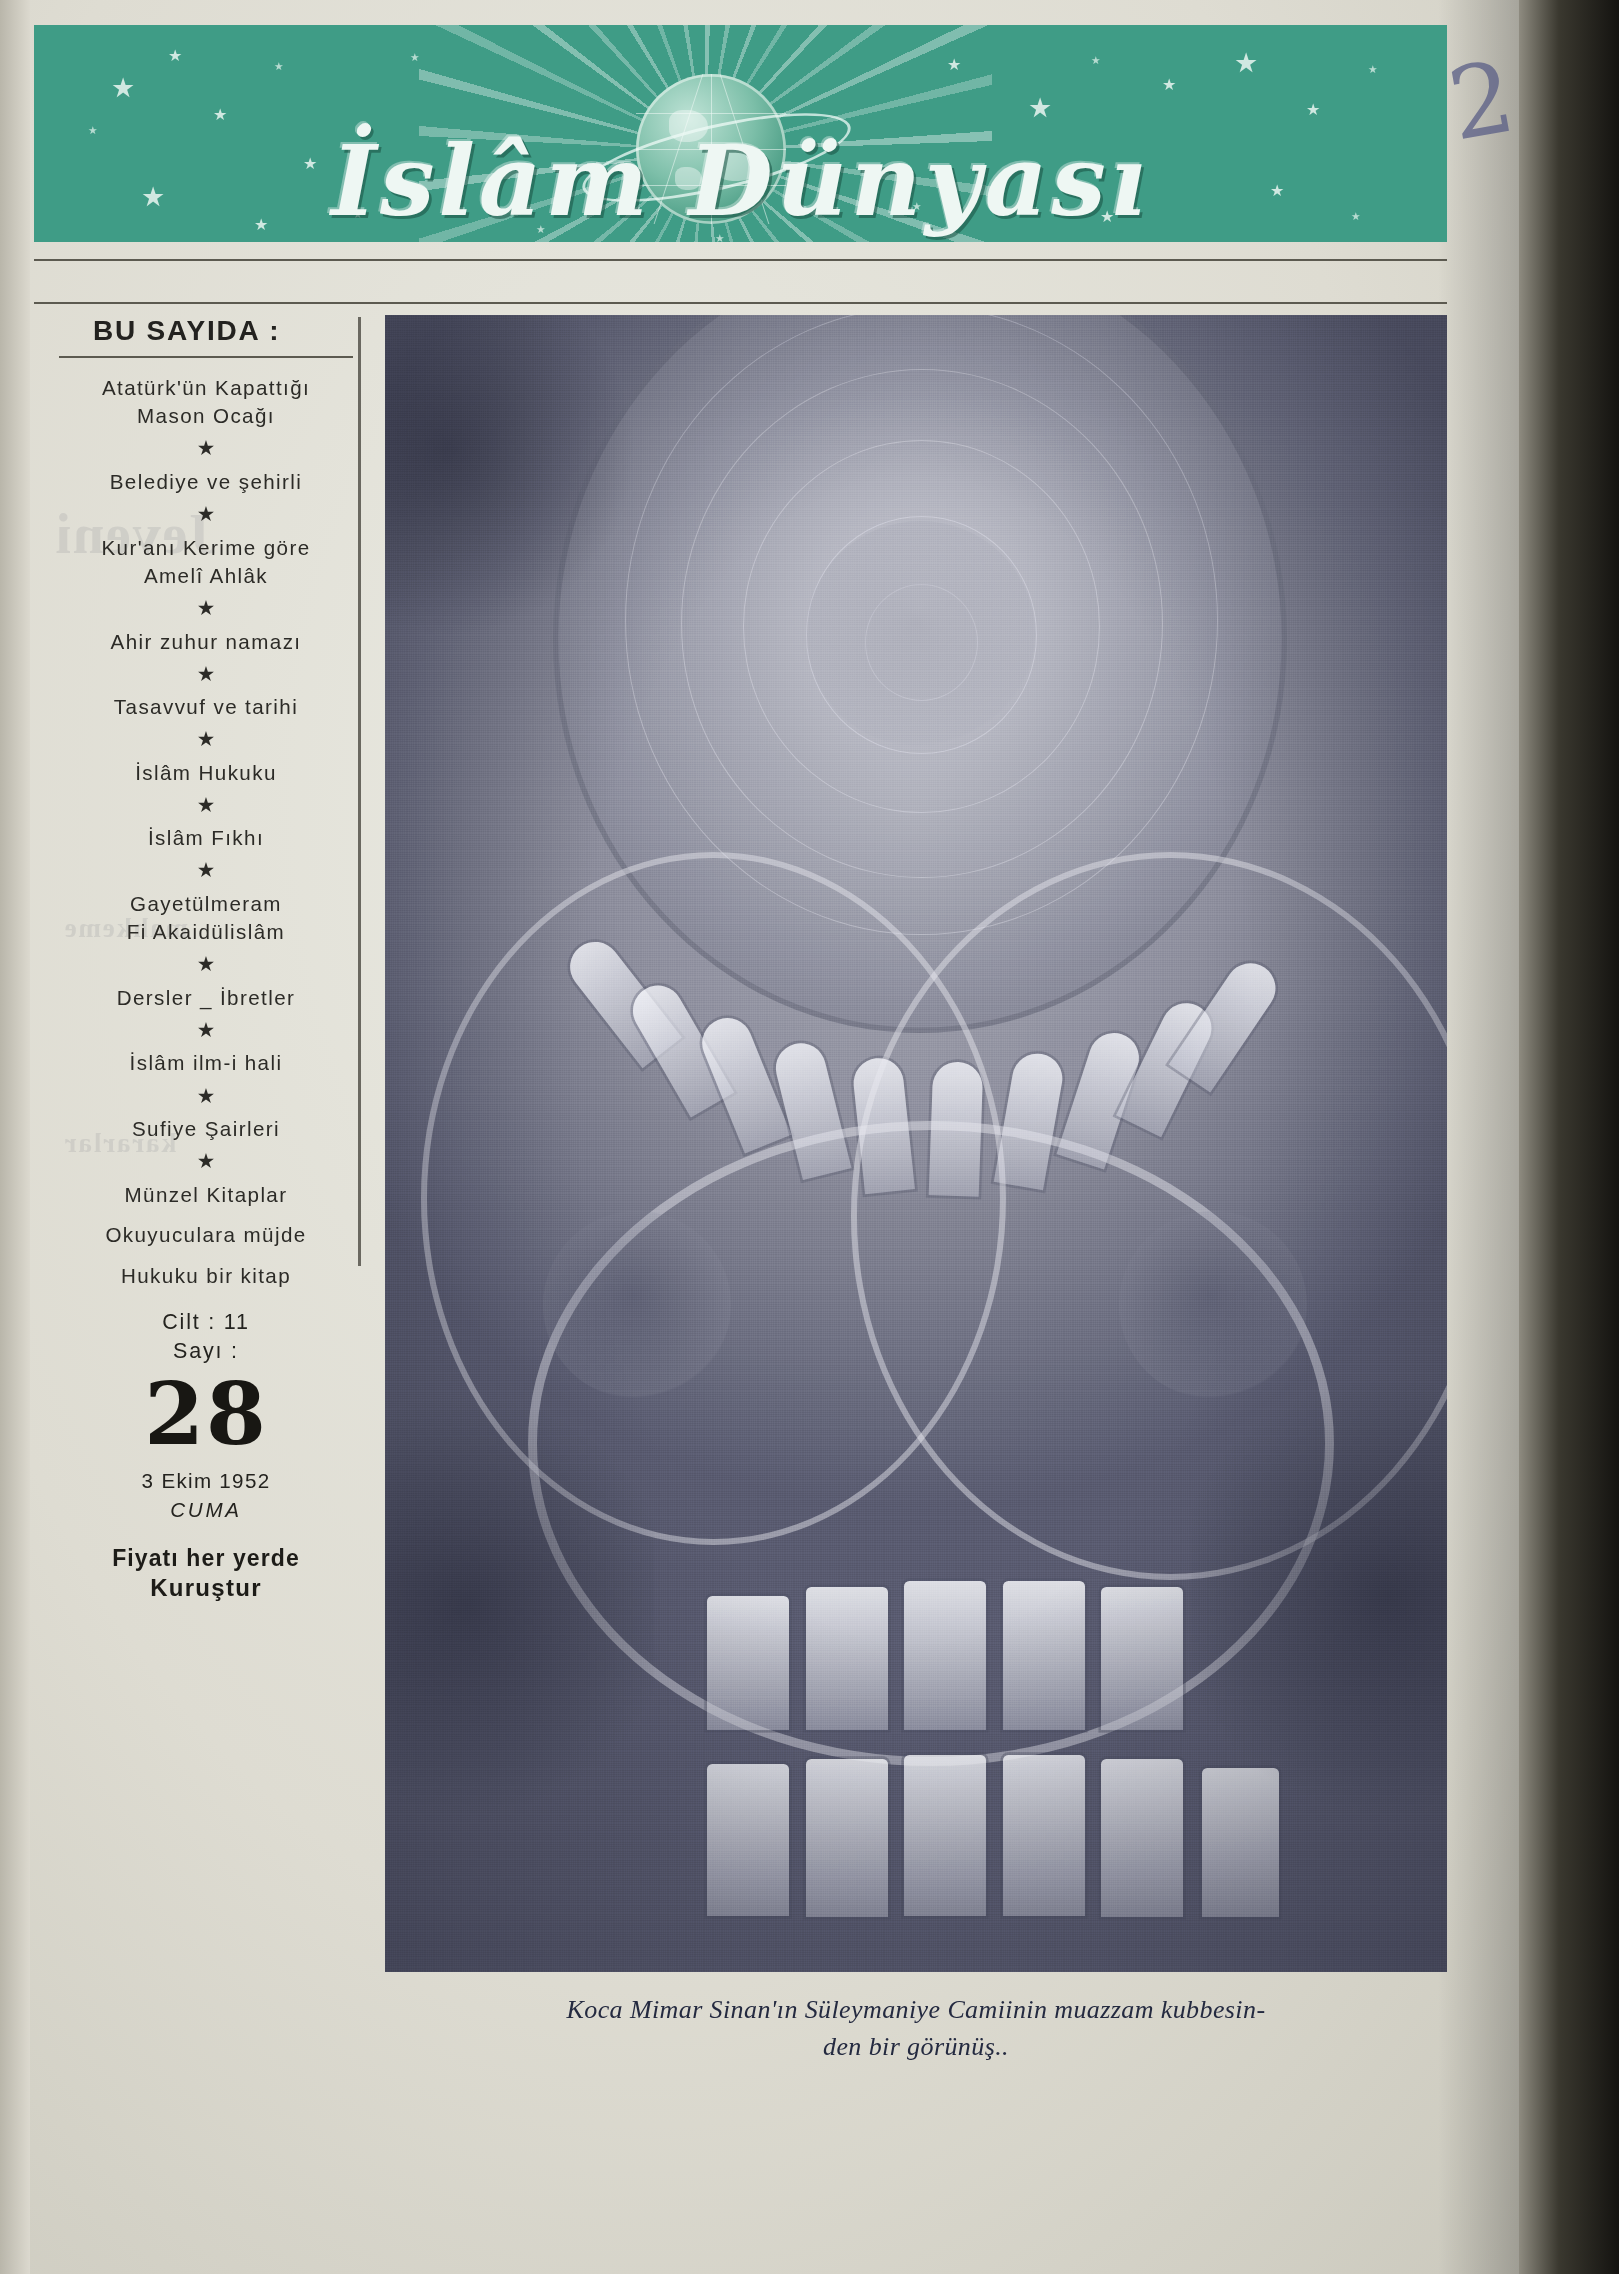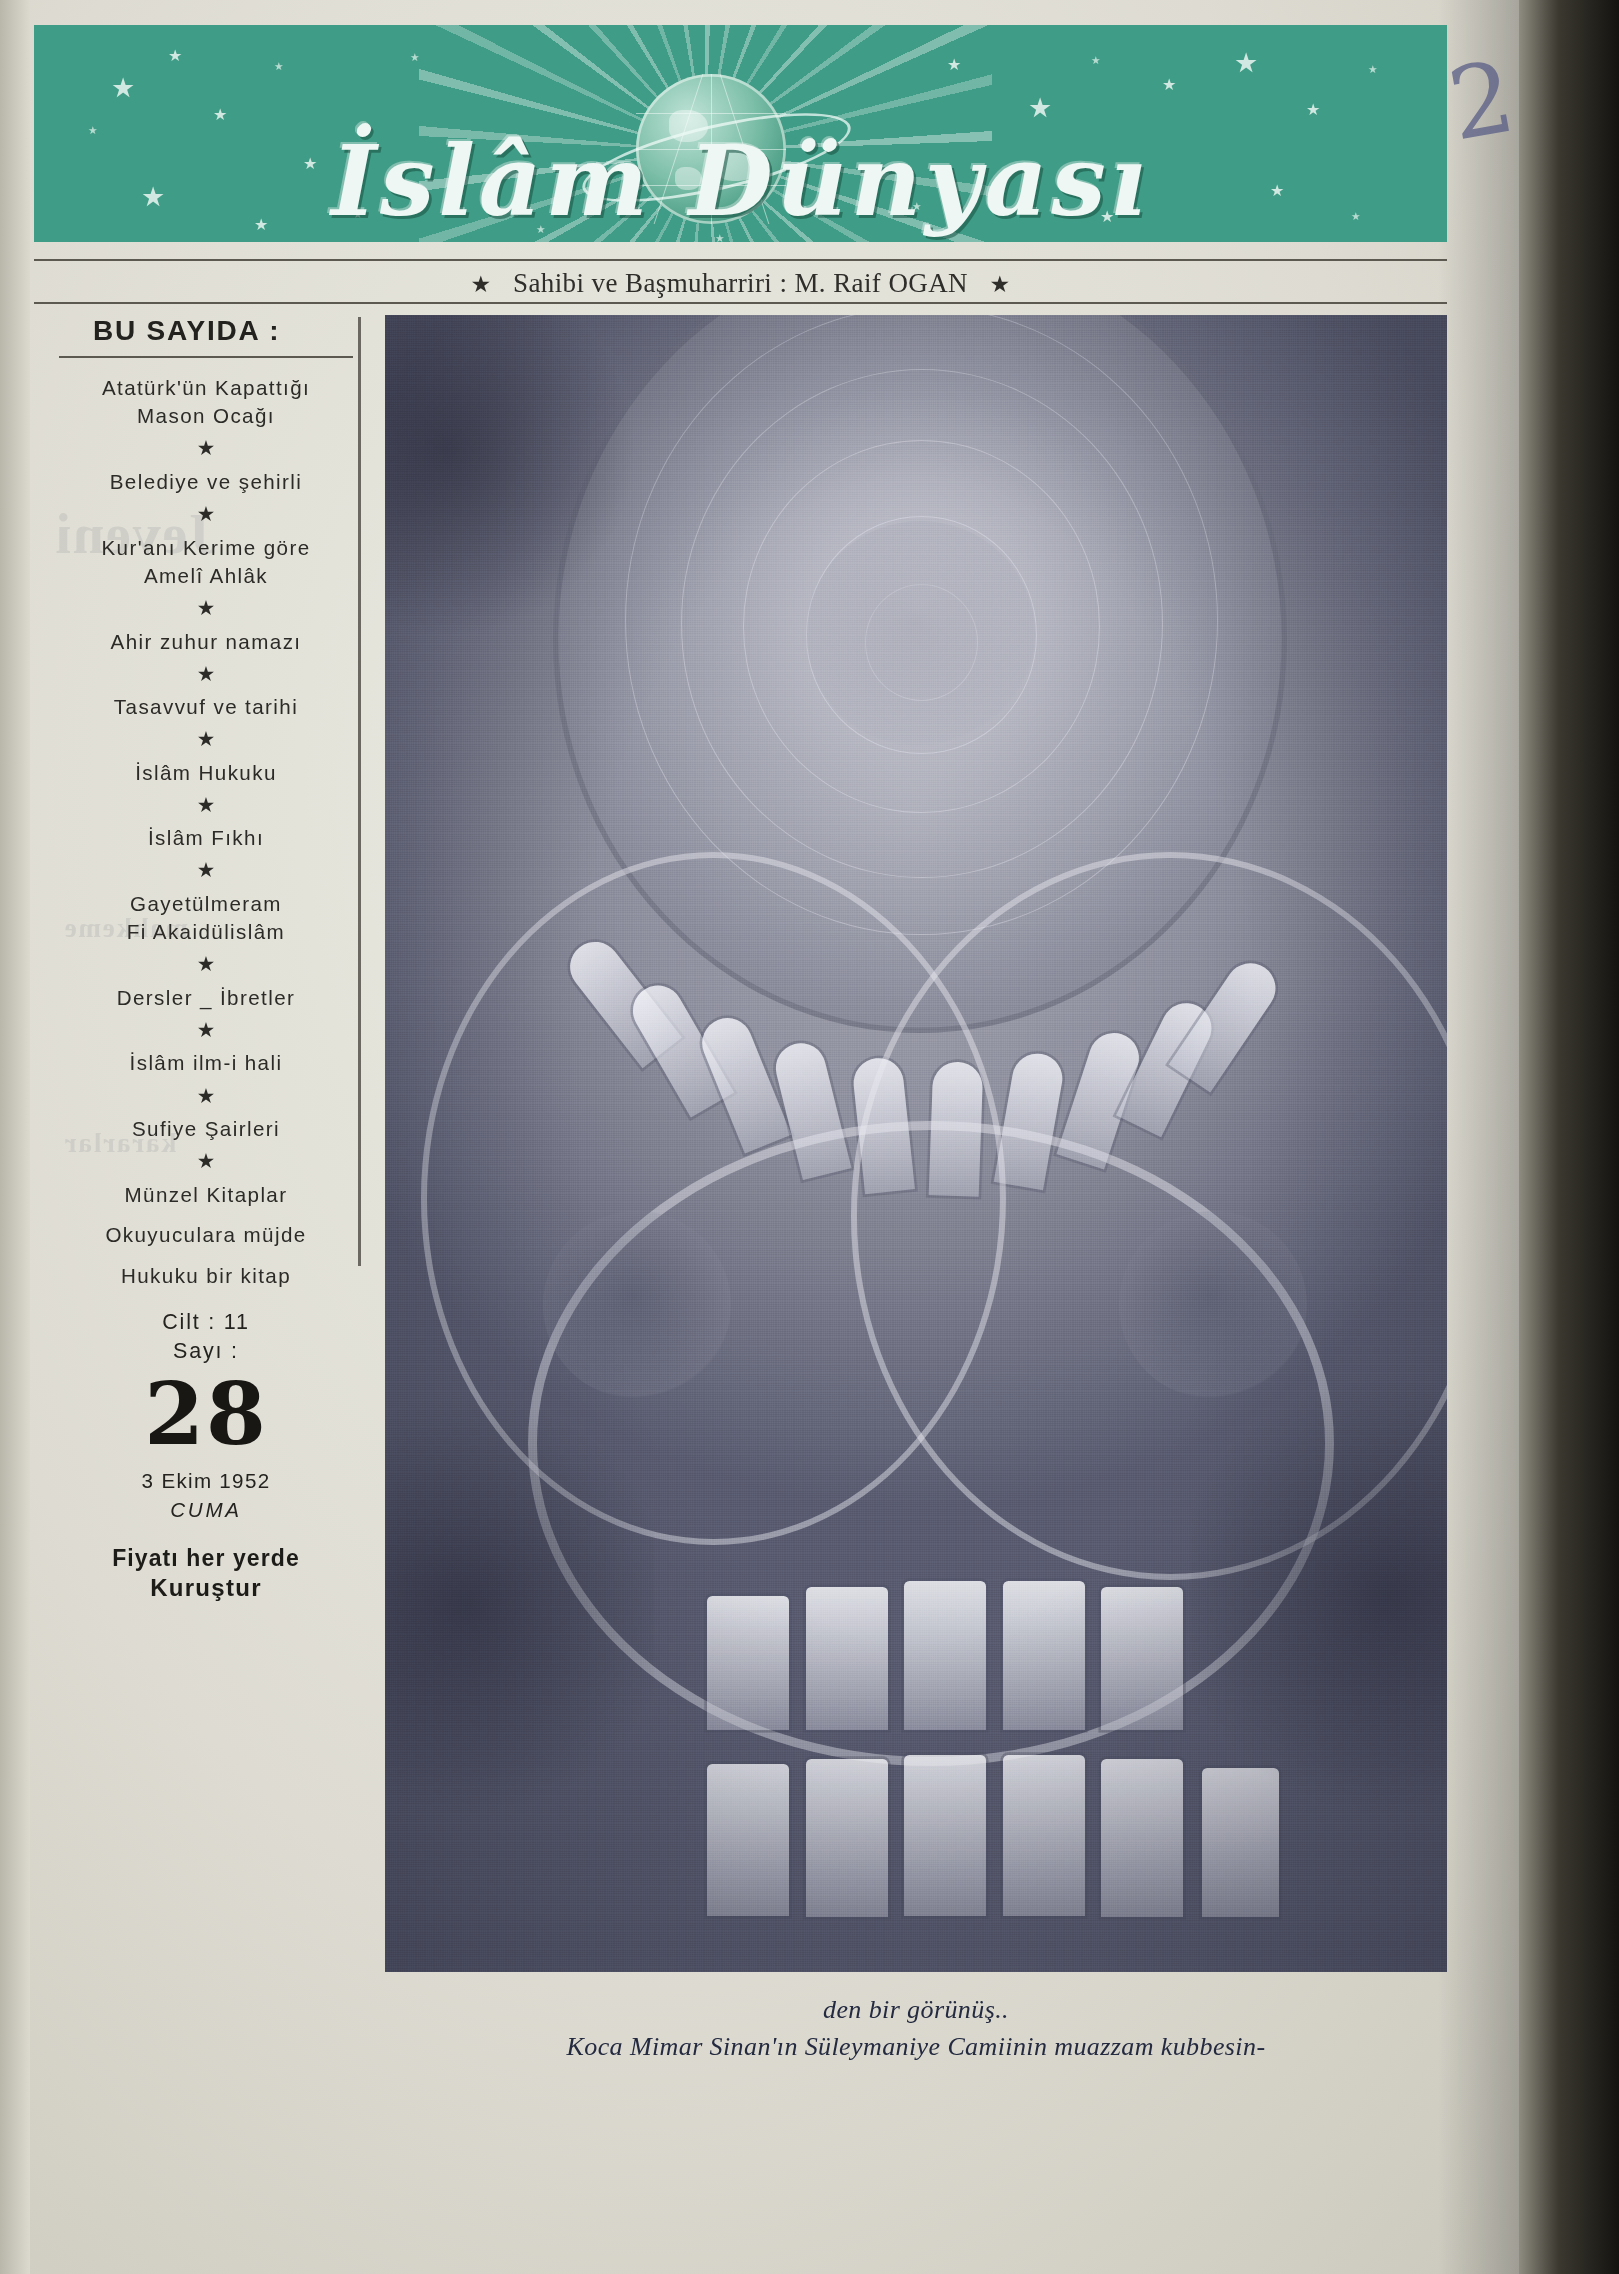--- a/index.html
+++ b/index.html
@@ -447,25 +447,20 @@
       <div class="continent" style="left:52%; top:46%; width:47px; height:38px;"></div>
       <div class="continent" style="left:26%; top:62%; width:27px; height:23px;"></div>
     </div>
     <div id="globe-ring"></div>
 
     <div id="title">İslâm Dünyası</div>
   </div>
 
   <div id="byline-wrap">
     <div class="rule"></div>
-    <div id="byline">
-      <span class="st">★</span>
-      <span style="margin:0 14.3px;">Sahibi ve Başmuharriri :  M. Raif OGAN</span>
-      <span class="st">★</span>
-    </div>
     <div class="rule2"></div>
   </div>
 
   <div id="body-frame">
 
     <div id="col-divider"></div>
 
     <div id="toc">
       <div id="toc-title">BU SAYIDA :</div>
       <div id="toc-title-rule"></div>
@@ -568,20 +563,20 @@
 
         <div class="corner-dark" style="left:-107px; top:1057px; width:376px; height:466px;"></div>
         <div class="corner-dark" style="left:806px;  top:1039px; width:394px; height:484px;"></div>
         <div class="corner-dark" style="left:-125px; top:-54px;  width:376px; height:376px;"></div>
 
         <div class="grain"></div>
         <div class="vignette"></div>
       </div>
 
       <div id="caption">
+        <div>Koca Mimar Sinan'ın Süleymaniye Camiinin muazzam kubbesin-</div>
         <div>den bir görünüş..</div>
-        <div>Koca Mimar Sinan'ın Süleymaniye Camiinin muazzam kubbesin-</div>
       </div>
     </div>
 
   </div>
 </div>
 
 
 </body></html>

